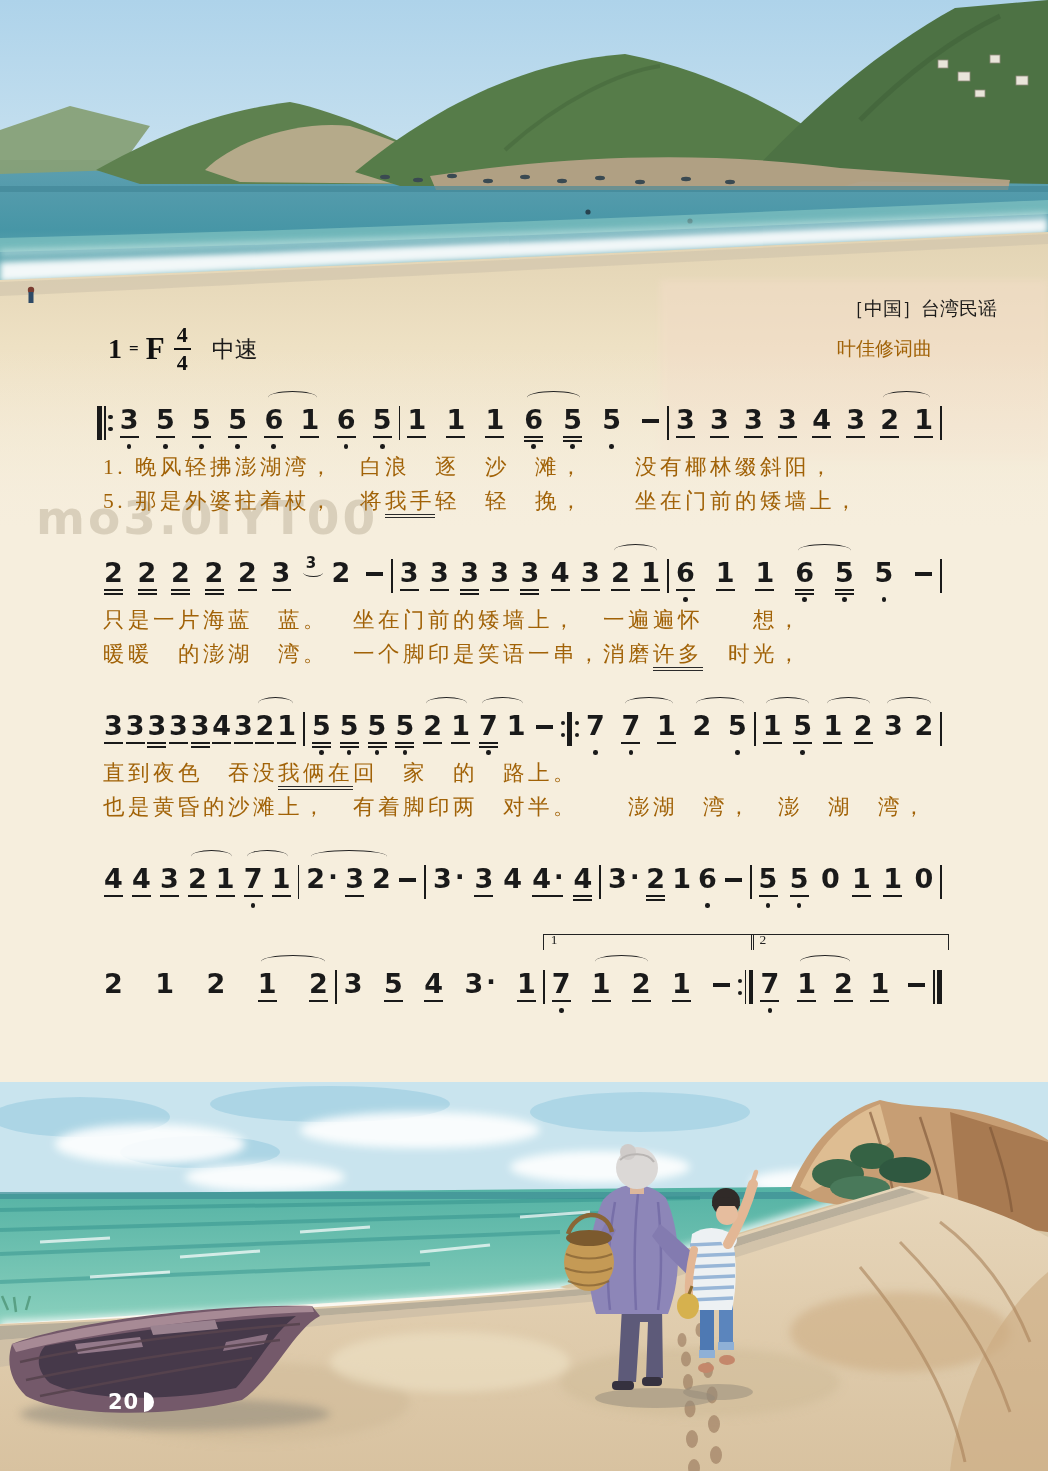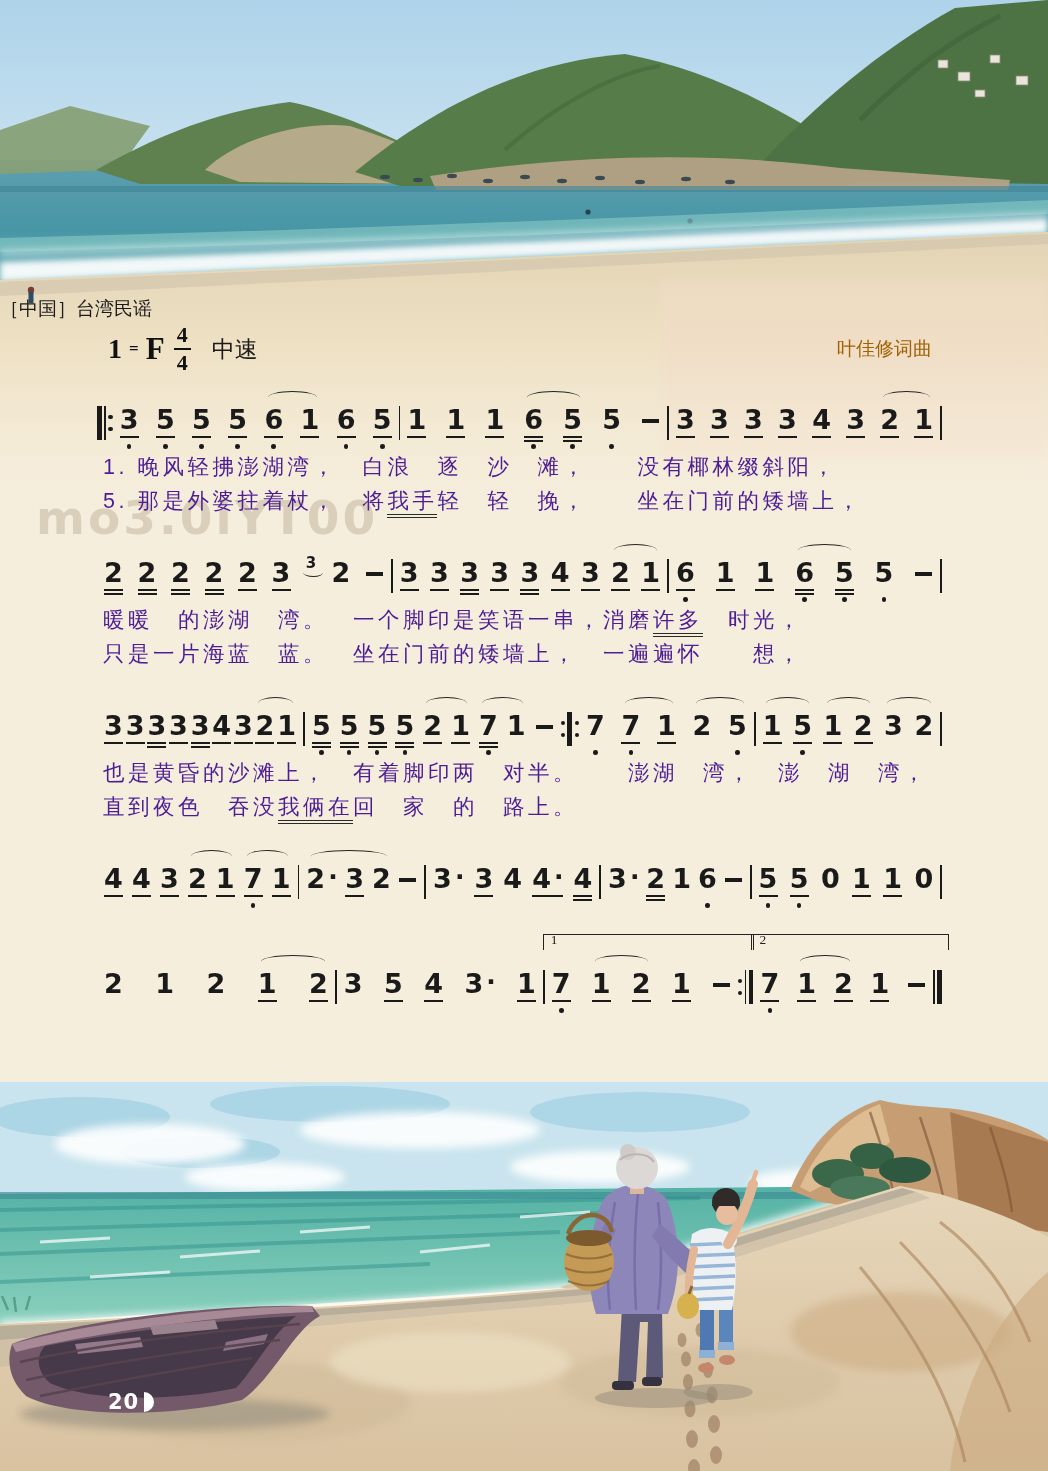--- a/index.html
+++ b/index.html
@@ -5,21 +5,21 @@
   html,body{margin:0;padding:0;}
   .page{position:relative;width:1048px;height:1471px;background:#f6eedd;overflow:hidden;
         font-family:"Liberation Sans",sans-serif;}
   .photo{position:absolute;top:0;left:0;z-index:0;}
   .illus{position:absolute;left:0;top:1082px;z-index:0;}
   .watermark{position:absolute;left:36px;top:490px;z-index:1;font-family:"DejaVu Sans",sans-serif;
         font-size:47px;font-weight:bold;letter-spacing:3px;color:rgba(172,158,132,0.38);}
   .sheet{position:absolute;top:288px;left:0;right:0;z-index:2;}
   .title{text-align:center;font-family:"Liberation Serif",serif;font-weight:bold;font-size:47px;
         color:#e4571f;letter-spacing:7px;text-shadow:-5px 6px 0 #7d4945;}
-  .origin{padding-right:112px;margin-top:8px;font-size:19px;
+  .origin{text-align:right;padding-right:51px;margin-top:8px;font-size:19px;
         font-family:"Liberation Serif",serif;color:#1c1b1a;}
   .keyrow{display:flex;justify-content:space-between;align-items:center;
         padding:2px 116px 0 108px;}
   .key{display:flex;align-items:center;gap:9px;font-family:"Liberation Serif",serif;color:#111;}
   .k1{font-size:28px;font-weight:bold;}
   .keq{font-size:17px;font-weight:bold;margin:0 -2px;}
   .kF{font-size:31px;font-weight:bold;}
   .frac{display:inline-flex;flex-direction:column;align-items:center;line-height:1;
         font-weight:bold;font-size:22px;font-family:"Liberation Serif",serif;}
   .frac .fl{width:17px;height:2.2px;background:#111;margin:2px 0;}
@@ -53,21 +53,21 @@
   .bthick{width:4.6px;height:100%;background:#1a1a1a;}
   .bdots{display:flex;flex-direction:column;justify-content:center;gap:8px;height:100%;}
   .bdots i{width:4.2px;height:4.2px;border-radius:50%;background:#1a1a1a;}
   .slur{position:absolute;top:3px;height:12px;border-top:1.7px solid #222;
         border-radius:100% 100% 0 0;}
   .mrow.tall .slur{top:23px;}
   .volta{position:absolute;left:-2px;right:-16px;top:2px;height:15px;
         border-top:1.7px solid #222;border-left:1.7px solid #222;border-right:1.7px solid #222;}
   .vnum{position:absolute;left:7px;top:-2px;font-size:13.5px;font-family:"Liberation Serif",serif;
         color:#222;line-height:1;}
-  .lyr{font-family:Liberation Sans, sans-serif;font-size:21.5px;color:#4c1d95;white-space:pre;
+  .lyr{font-family:Liberation Serif, serif;font-size:21.5px;color:#a16207;white-space:pre;
         line-height:34px;letter-spacing:3.5px;padding-left:6px;}
   .lyr .u2{border-bottom:4px double #2a2a2a;padding-bottom:1px;}
   .pagenum{position:absolute;left:108px;top:1390px;z-index:3;display:flex;align-items:center;
         color:#fff;font-weight:bold;font-size:21px;font-family:"DejaVu Sans",sans-serif;letter-spacing:1px;}
   .pagecorner{display:inline-block;width:10px;height:20px;background:#fff;
         border-radius:0 10px 10px 0;margin-left:5px;}
 </style>
 </head>
 <body>
 
@@ -530,22 +530,22 @@
               </span>
               <span class="tok dash">
                 <span class="dashbar"></span>
               </span>
               <div class="slur" style="left: 128.85px; width: 53.3px;"></div>
             </div>
             <span class="bar">
               <span class="bthin"></span>
             </span>
           </div>
+          <div class="lyr"><span>只是一片海蓝　蓝。　坐在门前的矮墙上，　一遍遍怀　　想，</span></div>
           <div class="lyr"><span>暖暖　的澎湖　湾。　一个脚印是笑语一串，消磨</span><span class="u2">许多</span><span>　时光，</span></div>
-          <div class="lyr"><span>只是一片海蓝　蓝。　坐在门前的矮墙上，　一遍遍怀　　想，</span></div>
         </div>
         <div class="mline">
           <div class="mrow">
             <div class="measure" style="flex-grow: 205;">
               <span class="tok">
                 <span class="dg">3</span>
                 <span class="ulines">
                   <i></i>
                 </span>
                 <span class="odot"></span>
@@ -766,22 +766,22 @@
                 <span class="odot"></span>
               </span>
               <div class="slur" style="left: 9.85px; width: 43.3px;"></div>
               <div class="slur" style="left: 70.85px; width: 43.3px;"></div>
               <div class="slur" style="left: 130.85px; width: 44.3px;"></div>
             </div>
             <span class="bar">
               <span class="bthin"></span>
             </span>
           </div>
+          <div class="lyr"><span>直到夜色　吞没</span><span class="u2">我俩在</span><span>回　家　的　路上。</span></div>
           <div class="lyr"><span>也是黄昏的沙滩上，　有着脚印两　对半。　　澎湖　湾，　澎　湖　湾，</span></div>
-          <div class="lyr"><span>直到夜色　吞没</span><span class="u2">我俩在</span><span>回　家　的　路上。</span></div>
         </div>
         <div class="mline">
           <div class="mrow">
             <div class="measure" style="flex-grow: 205;">
               <span class="tok">
                 <span class="dg">4</span>
                 <span class="ulines">
                   <i></i>
                 </span>
                 <span class="odot"></span>

